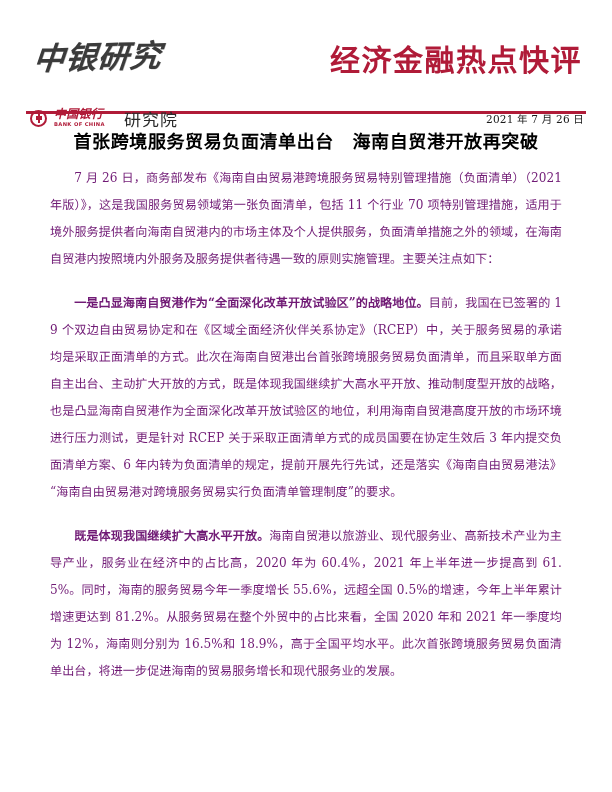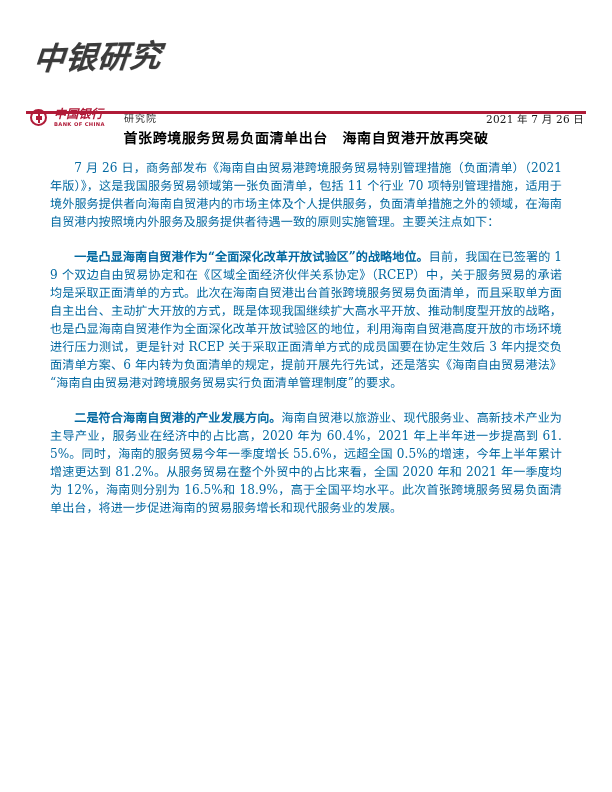--- a/index.html
+++ b/index.html
@@ -131,21 +131,21 @@
   }
   .boc-en {
     font-size: 5.2px;
     font-weight: 700;
     color: #b01b38;
     letter-spacing: 0.35px;
     margin-top: 2px;
     font-family: "DejaVu Sans", "Liberation Sans", sans-serif;
   }
   .institute {
-    font-size: 10px;
+    font-size: 17px;
     color: #2b2b2b;
     margin-left: 12px;
     letter-spacing: 1px;
     white-space: nowrap;
   }
 
   .masthead-meta {
     display: flex;
     align-items: baseline;
     gap: 26px;
@@ -165,56 +165,57 @@
   }
 
   
   .article {
     margin: 0 50px;
     padding-top: 14px;
   }
 
   .article-title {
     text-align: center;
-    font-size: 14px;
+    font-size: 18px;
     font-weight: 700;
     letter-spacing: 0.6px;
     color: #000;
     line-height: 1.5;
     margin-bottom: 10px;
     white-space: nowrap;
   }
 
   .para {
     font-size: 12.1px;
-    line-height: 18px;
+    line-height: 27px;
     text-align: justify;
     text-justify: inter-character;
     text-indent: 2em;
-    color: #0369a1;
+    color: #701a75;
     margin: 0 0 0 0;
     letter-spacing: 0.05px;
     hyphens: none;
     word-break: break-all;
   }
   .para + .para { margin-top: 17px; }
 
   .para b, .para .lead {
     font-weight: 700;
   }
 </style>
 </head>
 <body>
 
 <div class="page">
 
   <div class="masthead">
 
     <div class="masthead-row">
       <div class="brand-calligraphy">中银研究</div>
+      <div class="pub-title">经济金融热点快评</div>
     </div>
 
     <div class="masthead-sub">
       <div class="boc-block">
         <span class="boc-mark"></span>
         <span class="boc-wordmark">
           <span class="boc-cn">中国银行</span>
           <span class="boc-en">BANK OF CHINA</span>
         </span>
         <span class="institute">研究院</span>
@@ -233,17 +234,17 @@
 
     <p class="para">
       <span class="lead"></span><span>7 月 26 日，商务部发布《海南自由贸易港跨境服务贸易特别管理措施（负面清单）（2021 年版）》，这是我国服务贸易领域第一张负面清单，包括 11 个行业 70 项特别管理措施，适用于境外服务提供者向海南自贸港内的市场主体及个人提供服务，负面清单措施之外的领域，在海南自贸港内按照境内外服务及服务提供者待遇一致的原则实施管理。主要关注点如下：</span>
     </p>
 
     <p class="para">
       <span class="lead">一是凸显海南自贸港作为“全面深化改革开放试验区”的战略地位。</span><span>目前，我国在已签署的 19 个双边自由贸易协定和在《区域全面经济伙伴关系协定》（RCEP）中，关于服务贸易的承诺均是采取正面清单的方式。此次在海南自贸港出台首张跨境服务贸易负面清单，而且采取单方面自主出台、主动扩大开放的方式，既是体现我国继续扩大高水平开放、推动制度型开放的战略，也是凸显海南自贸港作为全面深化改革开放试验区的地位，利用海南自贸港高度开放的市场环境进行压力测试，更是针对 RCEP 关于采取正面清单方式的成员国要在协定生效后 3 年内提交负面清单方案、6 年内转为负面清单的规定，提前开展先行先试，还是落实《海南自由贸易港法》“海南自由贸易港对跨境服务贸易实行负面清单管理制度”的要求。</span>
     </p>
 
     <p class="para">
-      <span class="lead">二是符合海南自贸港的产业发展方向。</span><span>海南自贸港以旅游业、现代服务业、高新技术产业为主导产业，服务业在经济中的占比高，2020 年为 60.4%，2021 年上半年进一步提高到 61.5%。同时，海南的服务贸易今年一季度增长 55.6%，远超全国 0.5%的增速，今年上半年累计增速更达到 81.2%。从服务贸易在整个外贸中的占比来看，全国 2020 年和 2021 年一季度均为 12%，海南则分别为 16.5%和 18.9%，高于全国平均水平。此次首张跨境服务贸易负面清单出台，将进一步促进海南的贸易服务增长和现代服务业的发展。</span>
+      <span class="lead">既是体现我国继续扩大高水平开放。</span><span>海南自贸港以旅游业、现代服务业、高新技术产业为主导产业，服务业在经济中的占比高，2020 年为 60.4%，2021 年上半年进一步提高到 61.5%。同时，海南的服务贸易今年一季度增长 55.6%，远超全国 0.5%的增速，今年上半年累计增速更达到 81.2%。从服务贸易在整个外贸中的占比来看，全国 2020 年和 2021 年一季度均为 12%，海南则分别为 16.5%和 18.9%，高于全国平均水平。此次首张跨境服务贸易负面清单出台，将进一步促进海南的贸易服务增长和现代服务业的发展。</span>
     </p>
   </div>
 
 </div>
 
 </body></html>

